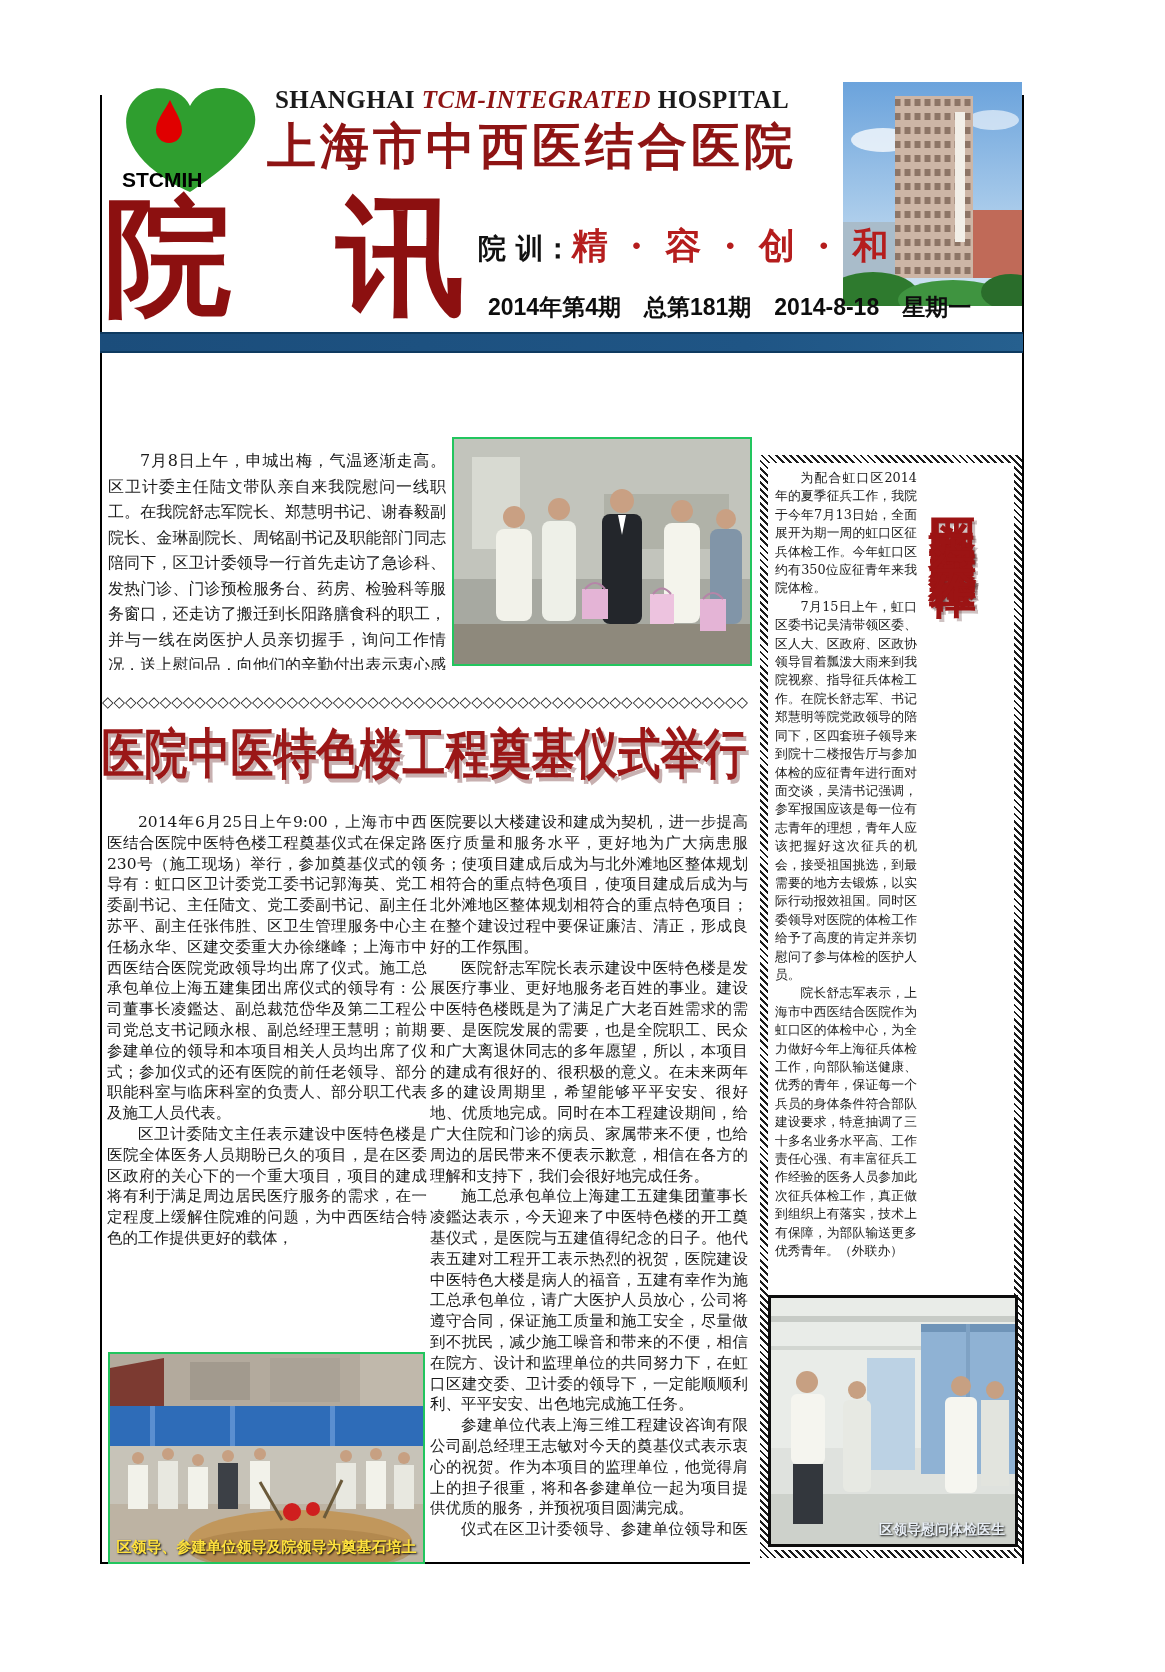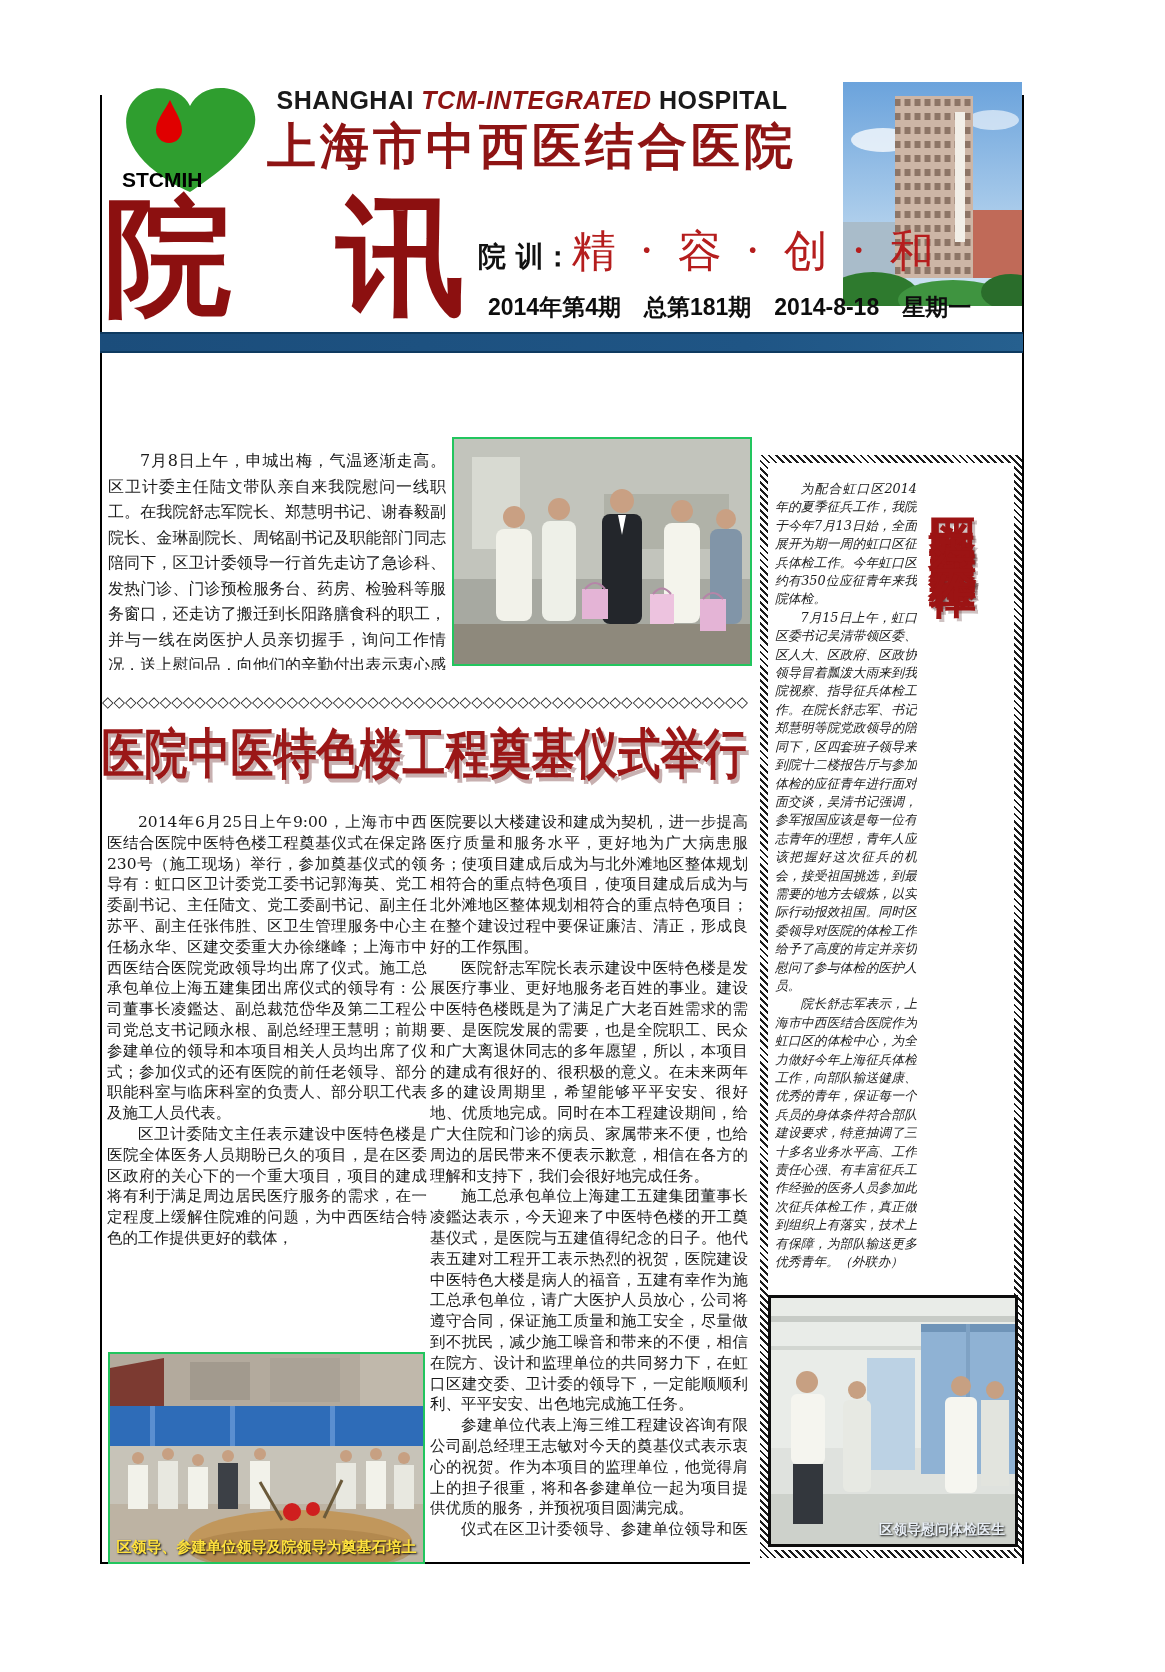--- a/index.html
+++ b/index.html
@@ -12,21 +12,21 @@
   
   .title-en{font-family:"Liberation Sans","DejaVu Sans",sans-serif;font-weight:800;
             font-size:25px;letter-spacing:.5px;text-align:center;white-space:nowrap;}
   .title-en .mid{color:#8e1414;font-style:italic;}
   .title-cn{font-size:49px;font-weight:900;color:#8e1414;letter-spacing:4px;
             text-align:center;white-space:nowrap;}
   .masthead{font-size:128px;font-weight:900;color:#8c1010;letter-spacing:30px;
             line-height:1;white-space:nowrap;}
   .motto-line{white-space:nowrap;}
   .motto-label{font-size:28px;font-weight:700;color:#111;}
-  .motto-text{font-size:44px;font-weight:400;color:#b51d1d;letter-spacing:5px;}
+  .motto-text{font-size:36px;font-weight:700;color:#b51d1d;letter-spacing:5px;}
   .issue-line{font-family:"Liberation Sans","DejaVu Sans",sans-serif;font-weight:700;
               font-size:23px;color:#0d0d0d;white-space:nowrap;z-index:5;}
   .blue-bar{background:linear-gradient(90deg,#1b4d7b 0%,#1f5585 70%,#26608f 100%);
             border-top:2px solid #0e3a60;border-bottom:2px solid #0e3a60;}
   
   .headline{text-align:center;color:#9b1717;
             font-family:"DejaVu Sans","Liberation Sans",sans-serif;}
   .headline>span{display:inline-block;font-weight:900;transform-origin:center top;
             text-shadow:3px 3px 0 rgba(130,80,80,.45);white-space:nowrap;}
   .h1 span{font-size:50px;transform:scaleY(1.25);letter-spacing:1px;}
@@ -66,21 +66,21 @@
   <div class="abs rule-h" style="left:100px;top:1562px;width:650px;"></div>
 
   <div class="abs" style="left:112px;top:80px;width:153px;height:118px;">
     <svg width="153" height="118" viewBox="0 0 153 118">
       <path d="M78 26 C70 8 42 2 26 16 C6 33 12 64 38 87 C52 99 68 108 78 112 C96 100 128 78 140 54 C150 32 136 10 112 8 C96 7 84 14 78 26 Z" fill="#2f9e2f"></path>
       <path d="M58 20 C64 33 70 41 70 50 a13 13 0 0 1 -26 0 C44 41 51 33 58 20 Z" fill="#e00000"></path>
       <text x="10" y="107" font-family="Liberation Sans, sans-serif" font-size="21" font-weight="bold" fill="#000000">STCMIH</text>
     </svg>
   </div>
 
-  <div class="abs title-en" style="left:262px;top:86px;width:540px;">
+  <div class="abs title-en" style="left:262px;top:86px;width:540px;font-family:Liberation Serif, serif;">
     <span>SHANGHAI </span><span class="mid">TCM-INTEGRATED</span><span> HOSPITAL</span>
   </div>
 
   <div class="abs title-cn" style="left:258px;top:114px;width:548px;font-family:Liberation Mono, monospace;">上海市中西医结合医院</div>
 
   <div class="abs photo" style="left:843px;top:82px;width:179px;height:224px;">
     <svg width="179" height="224" viewBox="0 0 179 224">
       <defs>
         <linearGradient id="sky" x1="0" y1="0" x2="0" y2="1">
           <stop offset="0" stop-color="#6ba3dc"></stop>
@@ -201,21 +201,21 @@
       <circle cx="182" cy="158" r="9" fill="#cf1f1f"></circle>
         <circle cx="203" cy="155" r="7" fill="#cf1f1f"></circle>
       <line x1="150" y1="128" x2="172" y2="166" stroke="#6b5a3a" stroke-width="3"></line>
       <line x1="232" y1="126" x2="214" y2="164" stroke="#6b5a3a" stroke-width="3"></line>
     </svg>
     <div class="caption">区领导、参建单位领导及院领导为奠基石培土</div>
   </div>
 
   <div class="abs sidebar-frame" style="left:760px;top:455px;width:262px;height:1103px;"></div>
 
-  <div class="abs body-text sb-text" style="left:775px;top:480px;width:142px;height:812px;font-style:italic;">
+  <div class="abs body-text sb-text" style="left:775px;top:469px;width:142px;height:812px;">
       <p>为配合虹口区2014年的夏季征兵工作，我院于今年7月13日始，全面展开为期一周的虹口区征兵体检工作。今年虹口区约有350位应征青年来我院体检。</p>
       <p>7月15日上午，虹口区委书记吴清带领区委、区人大、区政府、区政协领导冒着瓢泼大雨来到我院视察、指导征兵体检工作。在院长舒志军、书记郑慧明等院党政领导的陪同下，区四套班子领导来到院十二楼报告厅与参加体检的应征青年进行面对面交谈，吴清书记强调，参军报国应该是每一位有志青年的理想，青年人应该把握好这次征兵的机会，接受祖国挑选，到最需要的地方去锻炼，以实际行动报效祖国。同时区委领导对医院的体检工作给予了高度的肯定并亲切慰问了参与体检的医护人员。</p>
       <p>院长舒志军表示，上海市中西医结合医院作为虹口区的体检中心，为全力做好今年上海征兵体检工作，向部队输送健康、优秀的青年，保证每一个兵员的身体条件符合部队建设要求，特意抽调了三十多名业务水平高、工作责任心强、有丰富征兵工作经验的医务人员参加此次征兵体检工作，真正做到组织上有落实，技术上有保障，为部队输送更多优秀青年。（外联办）</p>
     </div>
 
   <div class="abs v-title" style="left:930px;top:480px;height:800px;">区四套班子来院视察征兵体检工作</div>
 
   <div class="abs photo ph-border3" style="left:768px;top:1295px;width:244px;height:246px;">
     <svg width="244" height="246" viewBox="0 0 244 246">
       <rect width="244" height="246" fill="#dfe2de"></rect>

